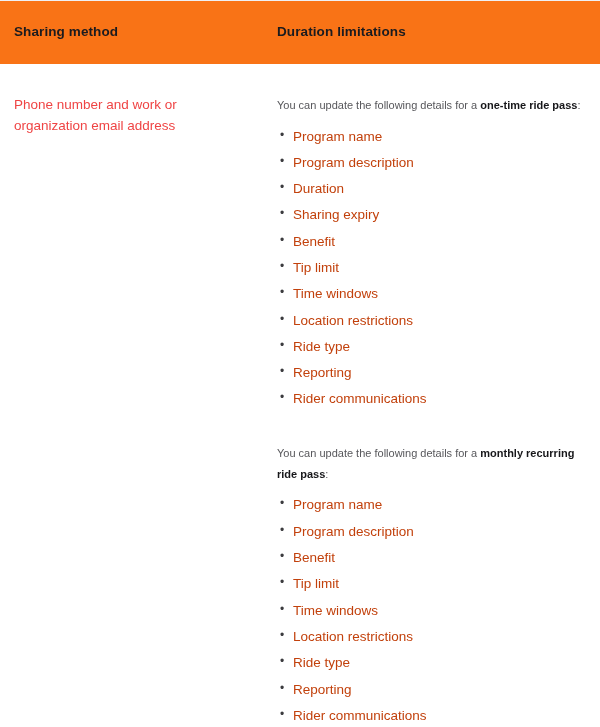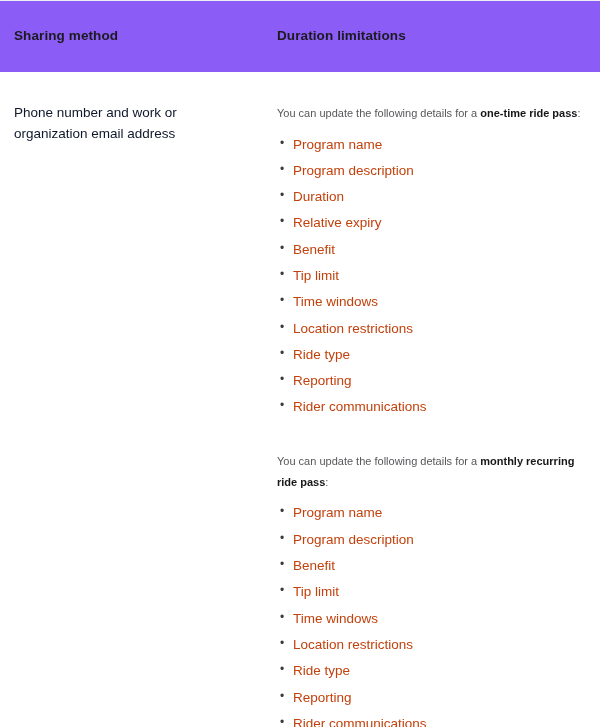--- a/index.html
+++ b/index.html
@@ -23,29 +23,29 @@
   }
 
   .doc-table col.col-left  { width: 263px; }
   .doc-table col.col-right { width: 337px; }
 
   
   thead tr.header-row {
     background: #e4e5ed;
   }
   thead th {
-    background: #8b5cf6;
+    background: #f97316;
     text-align: left;
     vertical-align: middle;
     font-size: 13.5px;
     font-weight: bold;
     color: #1b1b1f;
     letter-spacing: 0.1px;
     padding: 0;
-    height: 72px;
+    height: 64px;
     border: none;
     box-sizing: border-box;
   }
   thead th .th-inner {
     padding-left: 14px;
     line-height: 18px;
   }
   thead th.th-right .th-inner {
     padding-left: 14px;
   }
@@ -72,21 +72,21 @@
   td.cell-left {
     padding: 31px 18px 0 14px;
   }
   td.cell-right {
     padding: 31px 10px 0 14px;
   }
 
   .method-text {
     font-size: 13.5px;
     line-height: 20.5px;
-    color: #0f172a;
+    color: #ef4444;
     max-width: 200px;
   }
 
   .para {
     font-size: 11px;
     line-height: 20.5px;
     color: #57575b;
     margin: 0 0 8px 0;
   }
   .para.second {
@@ -155,21 +155,21 @@
         <div class="method-text">Phone number and work or organization email address</div>
       </td>
       <td class="cell-right">
 
         <p class="para"><span>You can update the following details for a </span><b>one-time ride pass</b><span>:</span></p>
 
         <ul class="detail-list list-one">
             <li>Program name</li>
             <li>Program description</li>
             <li>Duration</li>
-            <li>Relative expiry</li>
+            <li>Sharing expiry</li>
             <li>Benefit</li>
             <li>Tip limit</li>
             <li>Time windows</li>
             <li>Location restrictions</li>
             <li>Ride type</li>
             <li>Reporting</li>
             <li>Rider communications</li>
           </ul>
 
         <p class="para second"><span>You can update the following details for a </span><b>monthly recurring ride pass</b><span>:</span></p>

